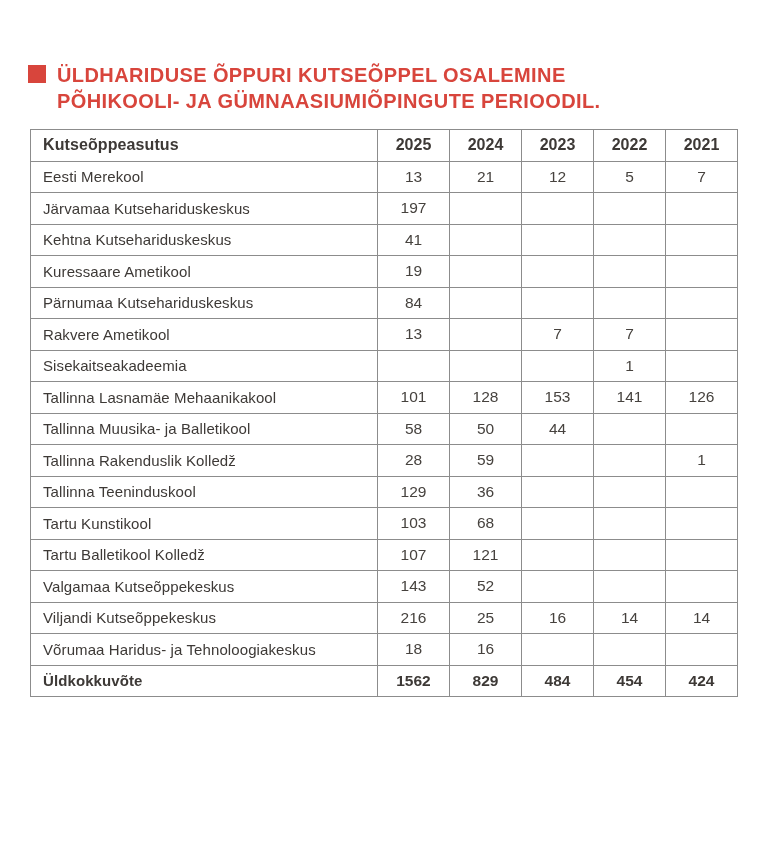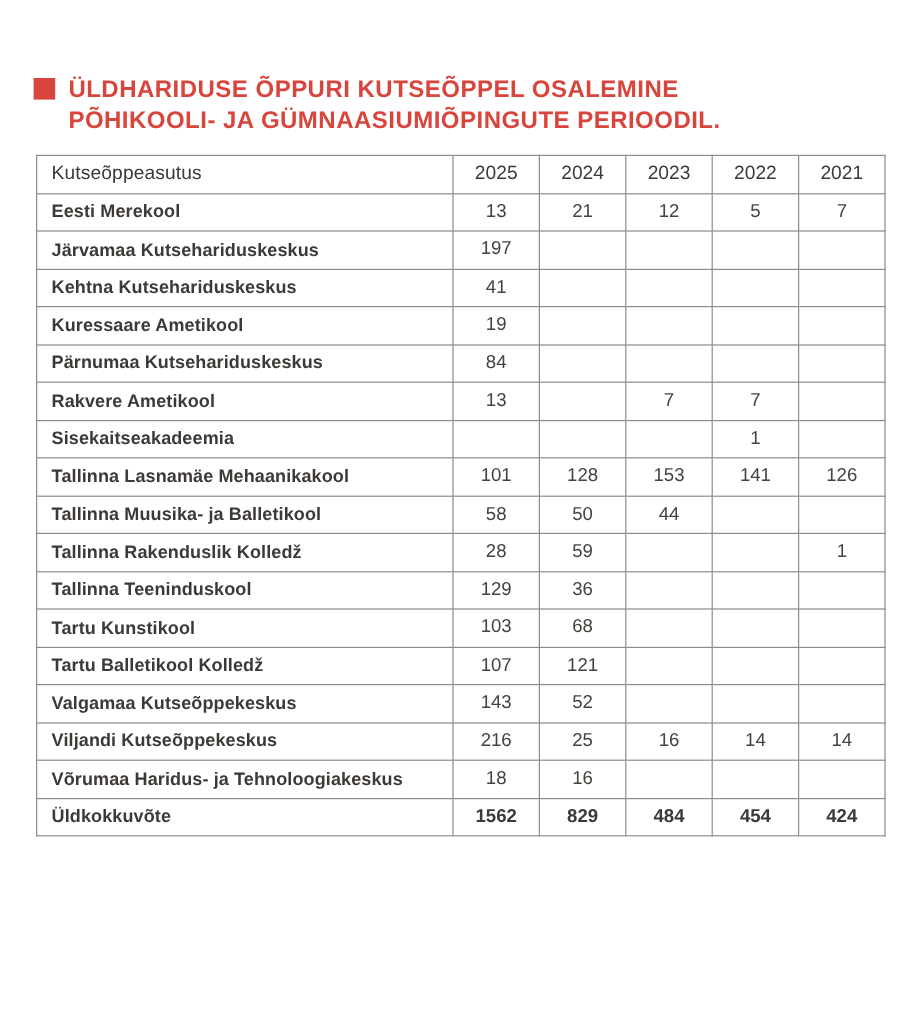--- a/index.html
+++ b/index.html
@@ -51,25 +51,25 @@
     height: 31.5px;
     vertical-align: middle;
     font-size: 15px;
     color: #3d3936;
     overflow: hidden;
     white-space: nowrap;
   }
   .data-table .name-cell {
     text-align: left;
     padding-left: 12px;
+    font-weight: normal;
+    letter-spacing: 0.1px;
+  }
+  .data-table .head-cell {
     font-weight: bold;
-    letter-spacing: 0.1px;
-  }
-  .data-table .head-cell {
-    font-weight: normal;
     font-size: 16px;
     text-align: center;
   }
   .data-table .value-cell {
     text-align: center;
     font-weight: normal;
     font-size: 15.5px;
     color: #46423e;
   }
   .data-table .total-row .value-cell,

